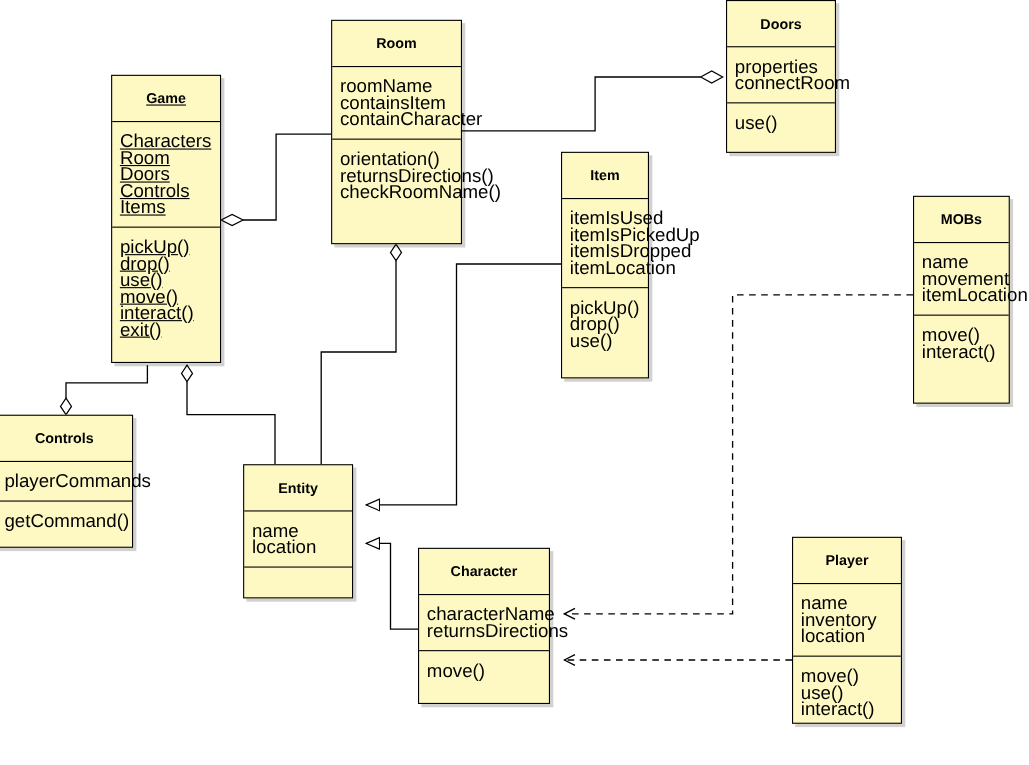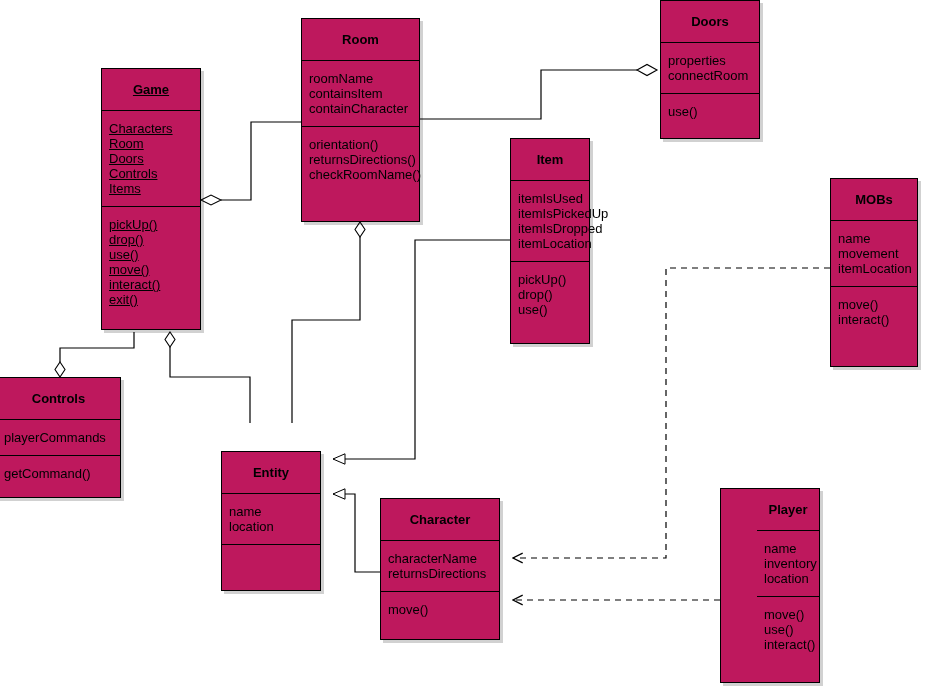--- a/index.html
+++ b/index.html
@@ -22,39 +22,39 @@
     position: absolute;
     left: 0;
     top: 0;
     width: 935px;
     height: 695px;
     pointer-events: none;
   }
   .uml-class {
     position: absolute;
     box-sizing: border-box;
-    background: #be185d;
+    background: #fef9c3;
     border: 1px solid #000000;
     box-shadow: 3px 3px 0 rgba(0,0,0,0.18);
     z-index: 5;
   }
   .uml-name {
     box-sizing: border-box;
     text-align: center;
     font-weight: bold;
     font-size: 13px;
     color: #000000;
     padding: 14px 4px 13px 4px;
     line-height: 14px;
     border-bottom: 1px solid #000000;
   }
   .uml-compartment {
     box-sizing: border-box;
     padding: 10px 6px 10px 7px;
-    font-size: 13px;
+    font-size: 17px;
     line-height: 15px;
     color: #000000;
   }
   .uml-compartment.divider {
     border-bottom: 1px solid #000000;
   }
   .uml-compartment .row {
     white-space: nowrap;
   }
   .uml-compartment.empty {
@@ -194,41 +194,41 @@
   <div class="uml-class" style="left:-4px; top:377px; width:125px; height:121px;">
     <div class="uml-name">Controls</div>
     <div class="uml-compartment divider">
       <div class="row">playerCommands</div>
     </div>
     <div class="uml-compartment">
       <div class="row">getCommand()</div>
     </div>
   </div>
 
-  <div class="uml-class" style="left:221px; top:422px; width:100px; height:140px;margin-top:29px;">
+  <div class="uml-class" style="left:221px; top:422px; width:100px; height:122px;">
     <div class="uml-name">Entity</div>
     <div class="uml-compartment divider">
       <div class="row">name</div>
       <div class="row">location</div>
     </div>
     <div class="uml-compartment empty"></div>
   </div>
 
   <div class="uml-class" style="left:380px; top:498px; width:120px; height:142px;">
     <div class="uml-name">Character</div>
     <div class="uml-compartment divider">
       <div class="row">characterName</div>
       <div class="row">returnsDirections</div>
     </div>
     <div class="uml-compartment">
       <div class="row">move()</div>
     </div>
   </div>
 
-  <div class="uml-class" style="left:720px; top:488px; width:100px; height:195px;padding-left:36px;">
+  <div class="uml-class" style="left:720px; top:488px; width:100px; height:170px;">
     <div class="uml-name">Player</div>
     <div class="uml-compartment divider">
       <div class="row">name</div>
       <div class="row">inventory</div>
       <div class="row">location</div>
     </div>
     <div class="uml-compartment">
       <div class="row">move()</div>
       <div class="row">use()</div>
       <div class="row">interact()</div>

